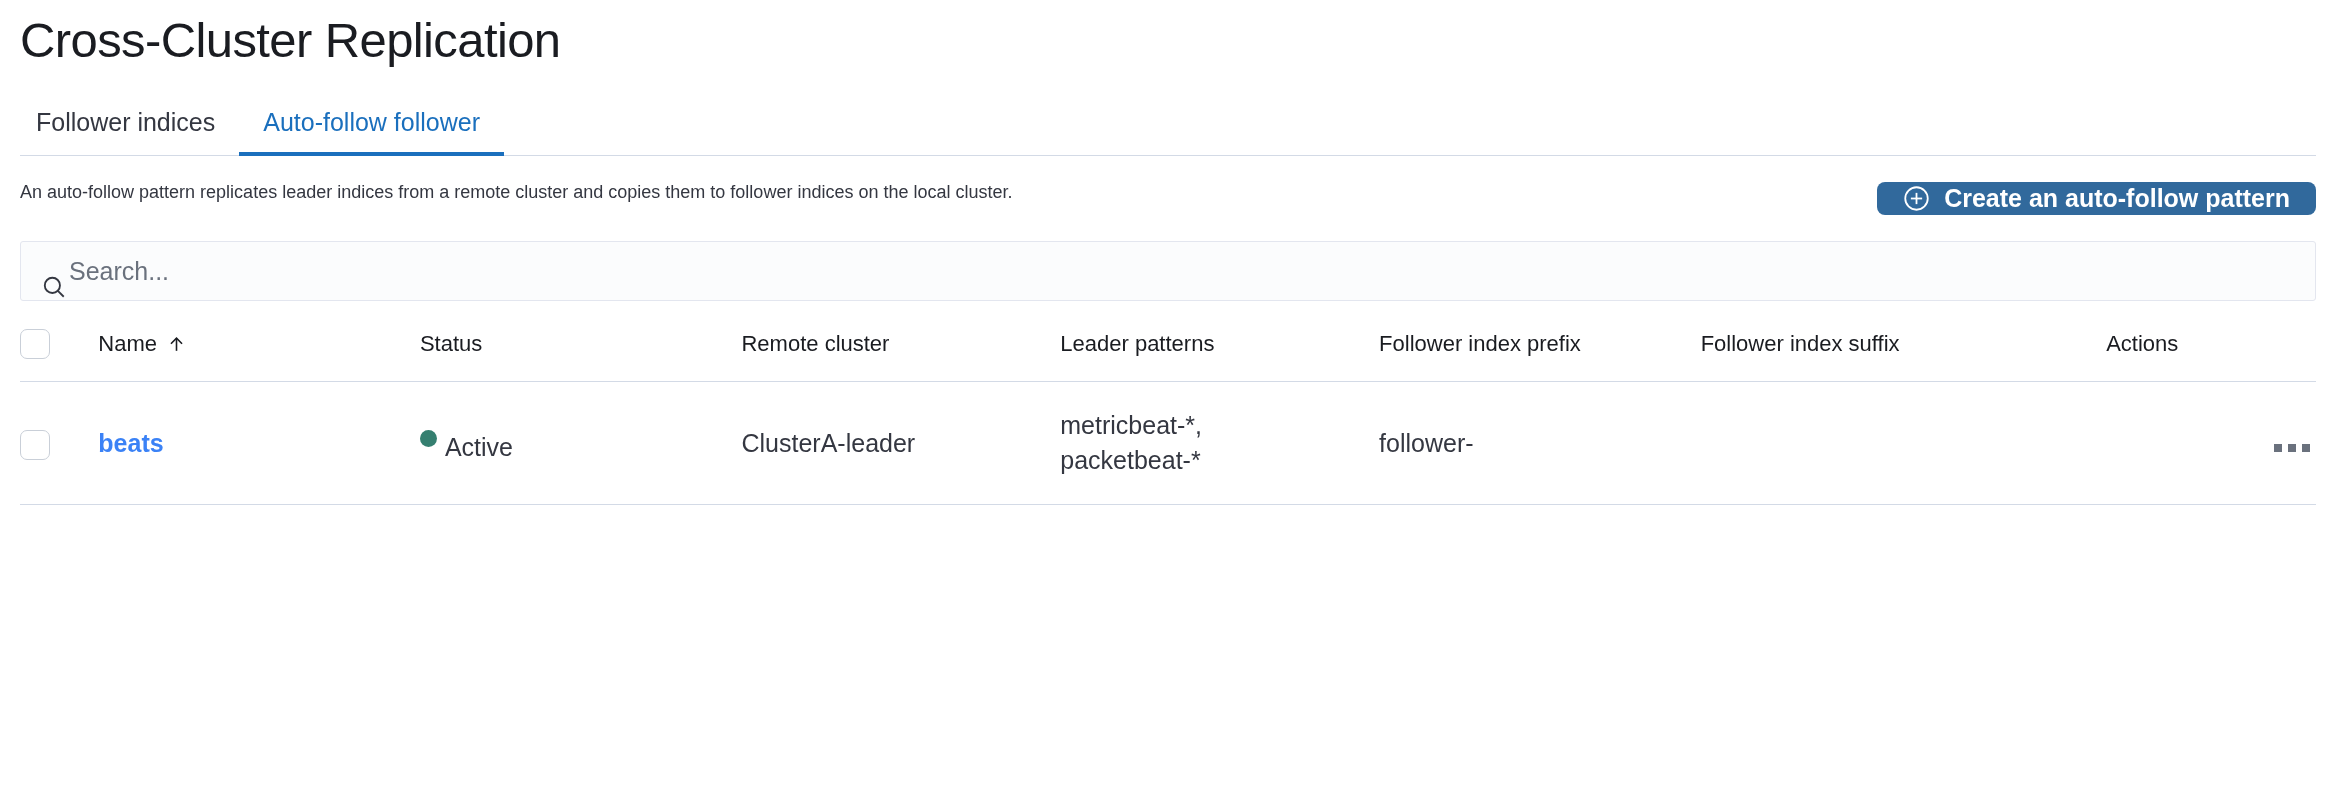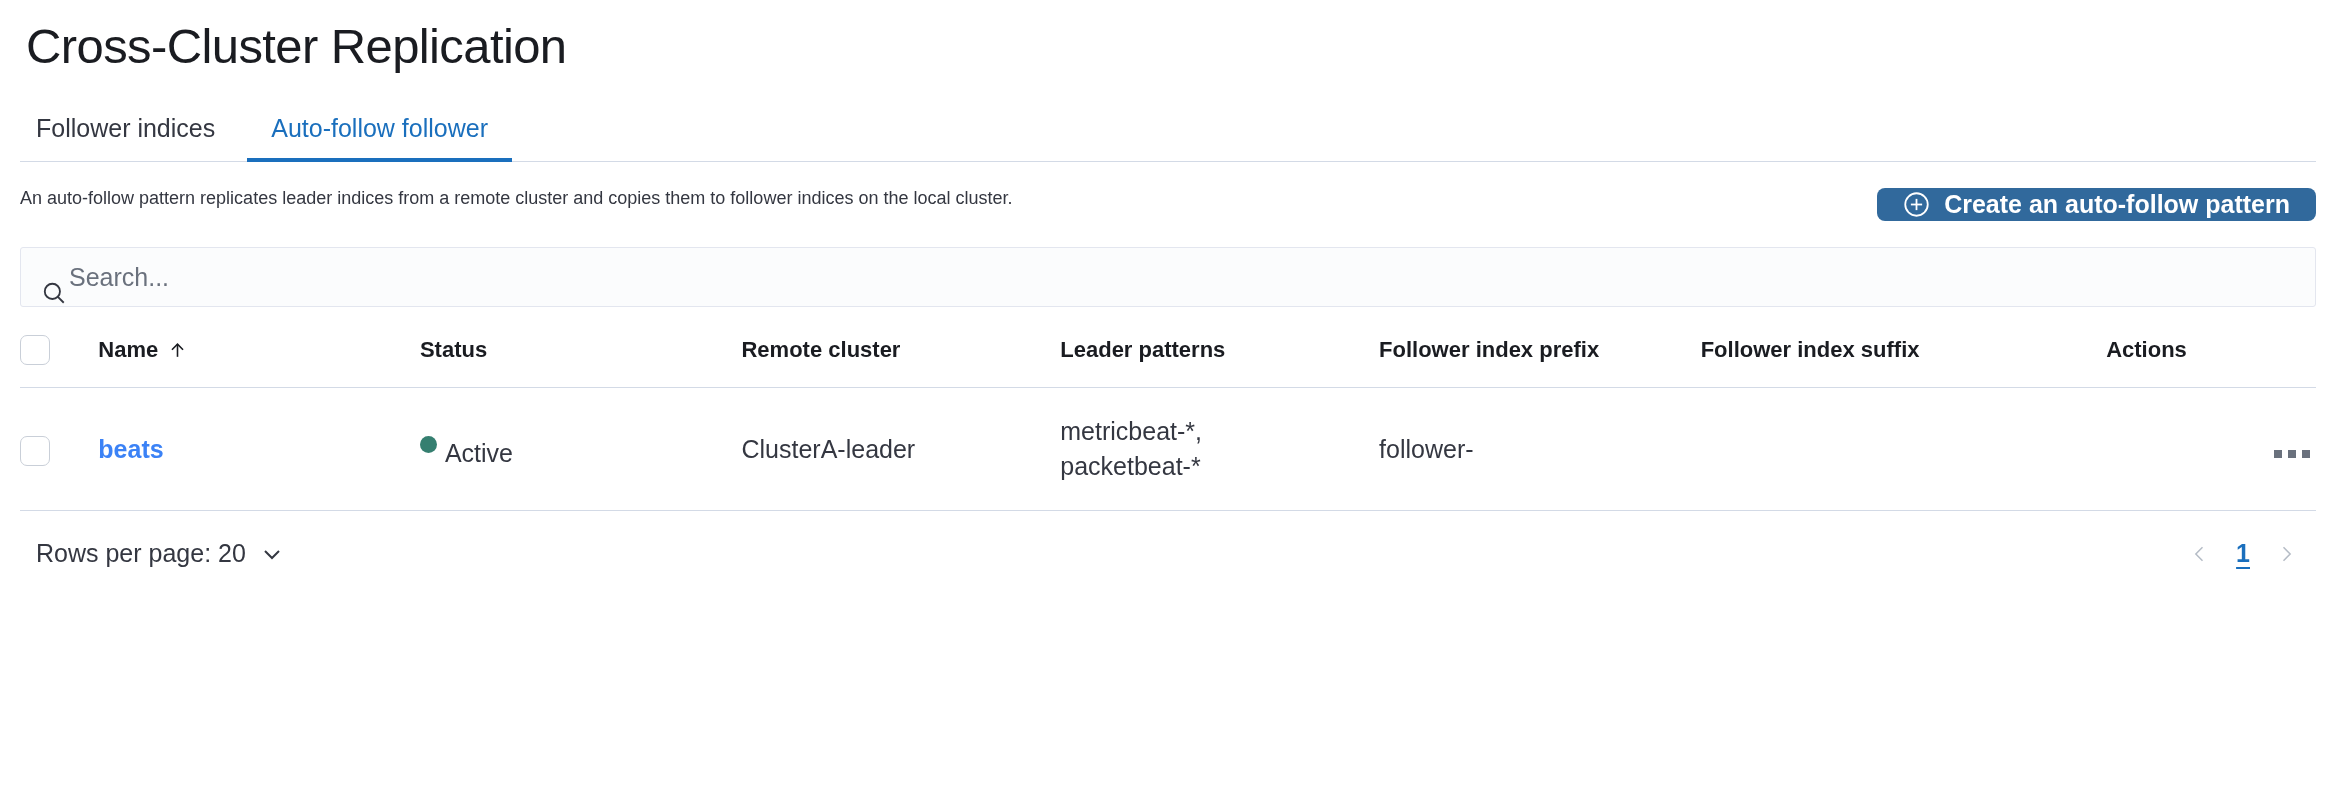--- a/index.html
+++ b/index.html
@@ -12,31 +12,31 @@
     -webkit-font-smoothing: antialiased;
   }
   .page { position: relative; width: 2336px; height: 800px; padding: 0 20px; }
 
   
   .page-title {
     font-size: 49px;
     font-weight: 300;
     color: #1a1c21;
     letter-spacing: -0.6px;
-    margin: 6px;
+    margin: 0;
     padding-top: 12px;
     line-height: 1.15;
     white-space: nowrap;
   }
 
   
   .tabs {
     display: flex;
     align-items: flex-end;
-    gap: 8px;
+    gap: 0;
     margin-top: 28px;
     border-bottom: 1px solid #d3dae6;
     height: 60px;
   }
   .tab {
     font-size: 25px;
     font-weight: 400;
     color: #343741;
     padding: 0 24px 17px 24px;
     line-height: 1;
@@ -119,21 +119,21 @@
   
   table.afp-table {
     width: 100%;
     border-collapse: collapse;
     margin-top: 28px;
     table-layout: fixed;
   }
   table.afp-table th {
     text-align: left;
     font-size: 22px;
-    font-weight: 700;
+    font-weight: 400;
     color: #1a1c21;
     padding: 0 0 22px 0;
     border-bottom: 1px solid #d3dae6;
     vertical-align: middle;
   }
   table.afp-table td {
     font-size: 25px;
     color: #343741;
     padding: 26px 0 26px 0;
     border-bottom: 1px solid #d3dae6;
@@ -306,37 +306,14 @@
           <span class="actions-dots">
             <i></i>
               <i></i>
               <i></i>
           </span>
         </td>
       </tr>
     </tbody>
   </table>
 
-  <div class="table-footer">
-    <div class="rows-per-page">
-      <span>Rows per page: 20</span>
-      <span class="chevron-down">
-        <svg viewBox="0 0 24 24" width="24" height="24" fill="none" stroke="#343741" stroke-width="2">
-          <polyline points="5,9 12,16 19,9"></polyline>
-        </svg>
-      </span>
-    </div>
-    <div class="pagination">
-      <span class="page-arrow">
-        <svg viewBox="0 0 24 24" width="20" height="26" fill="none" stroke="#b5bcc6" stroke-width="1.8">
-          <polyline points="15,4 7,12 15,20"></polyline>
-        </svg>
-      </span>
-      <span class="page-num">1</span>
-      <span class="page-arrow">
-        <svg viewBox="0 0 24 24" width="20" height="26" fill="none" stroke="#b5bcc6" stroke-width="1.8">
-          <polyline points="9,4 17,12 9,20"></polyline>
-        </svg>
-      </span>
-    </div>
-  </div>
 
 </div>
 
 </body></html>

